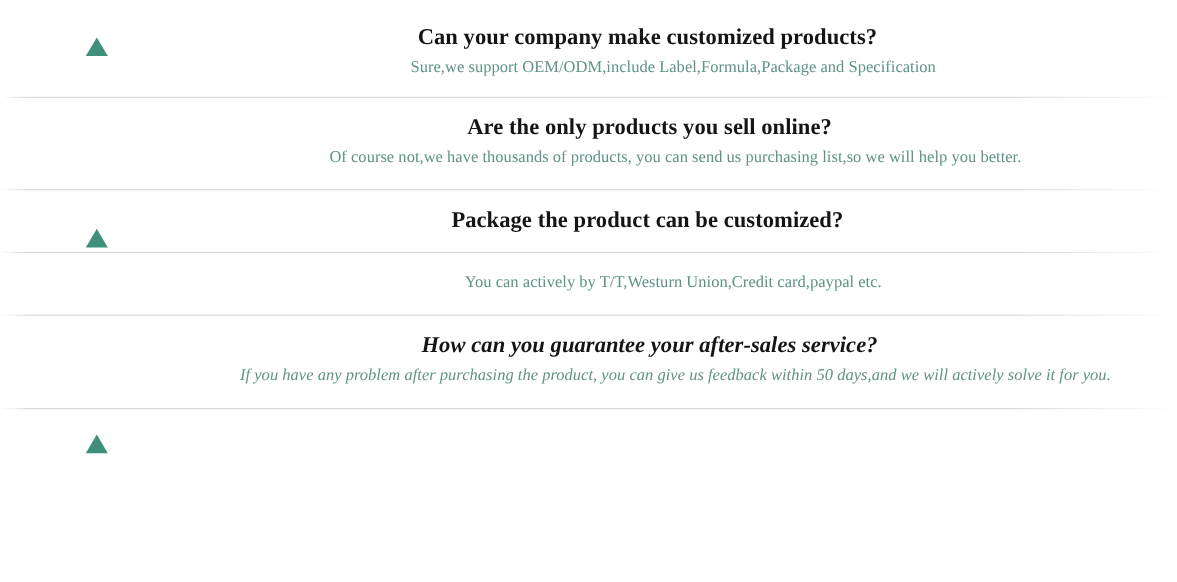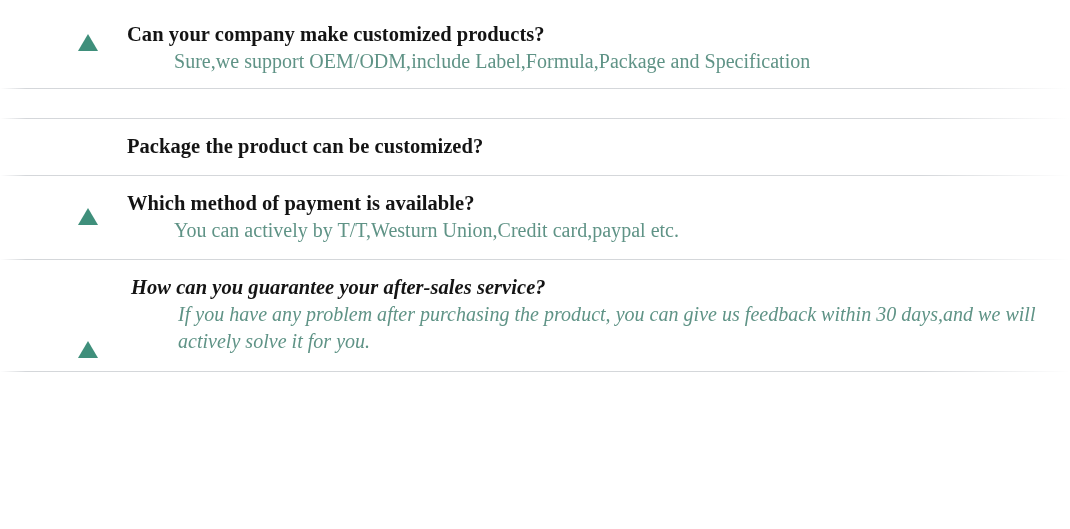--- a/index.html
+++ b/index.html
@@ -42,38 +42,39 @@
     display: block;
     width: 0;
     height: 0;
     border-left: 10.5px solid transparent;
     border-right: 10.5px solid transparent;
     border-bottom: 17px solid #3f8f7b;
   }
 
   .faq-body {
     padding-left: 49px;
+    text-align: center;
   }
   .faq-body.indent {
     padding-left: 53px;
   }
 
   .faq-question {
     color: #141414;
     font-weight: bold;
     font-size: 20.5px;
     line-height: 27px;
     letter-spacing: 0.05px;
     white-space: nowrap;
   }
 
   .faq-answer {
     color: #5f9386;
     font-weight: normal;
-    font-size: 20px;
+    font-size: 15px;
     line-height: 27px;
     letter-spacing: 0.02px;
     margin-left: 47px;
   }
 
   .divider {
     height: 1px;
     border: 0;
     margin: 0;
     background: linear-gradient(to right,
@@ -116,48 +117,51 @@
       <div class="faq-answer">Sure,we support OEM/ODM,include Label,Formula,Package and Specification</div>
     </div>
     <div class="pad-bottom"></div>
   </div>
   <hr class="divider">
 
   <div class="faq-item b2">
     <span class="tri-wrap">
         <span class="tri-icon"></span>
       </span>
+    <div class="faq-body indent">
+      <div class="faq-question">Are the only products you sell online?</div>
+      <div class="faq-answer">Of course not,we have thousands of products, you can send us purchasing list,so we will help you better.</div>
+    </div>
     <div class="pad-bottom"></div>
   </div>
   <hr class="divider">
 
   <div class="faq-item b3">
     <span class="tri-wrap">
         <span class="tri-icon"></span>
       </span>
     <div class="faq-body">
       <div class="faq-question">Package the product can be customized?</div>
     </div>
     <div class="pad-bottom"></div>
   </div>
   <hr class="divider">
 
   <div class="faq-item b4">
 
     <div class="faq-body">
-      <div class="faq-question">Which method of payment is available?</div>
       <div class="faq-answer">You can actively by T/T,Westurn Union,Credit card,paypal etc.</div>
     </div>
     <div class="pad-bottom"></div>
   </div>
   <hr class="divider">
 
   <div class="faq-item b5">
 
     <div class="faq-body indent">
       <div class="faq-question">How can you guarantee your after-sales service?</div>
-      <div class="faq-answer">If you have any problem after purchasing the product, you can give us feedback within 30 days,and we will actively solve it for you.</div>
+      <div class="faq-answer">If you have any problem after purchasing the product, you can give us feedback within 50 days,and we will actively solve it for you.</div>
     </div>
     <div class="pad-bottom"></div>
   </div>
   <hr class="divider">
 
 </div>
 
 </body></html>

